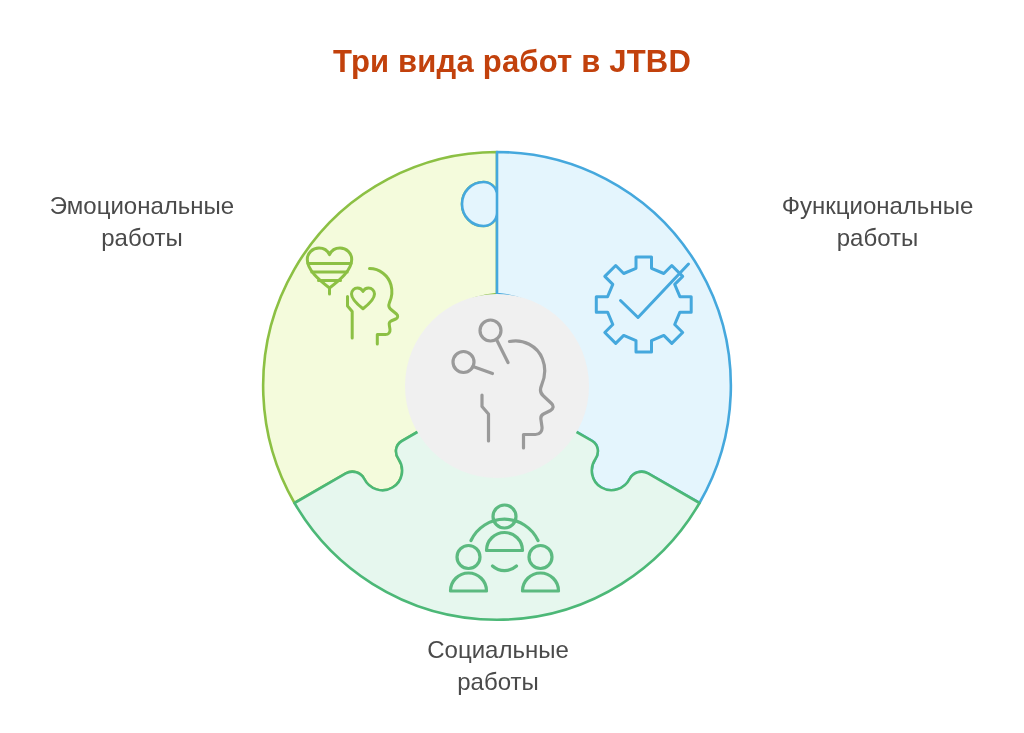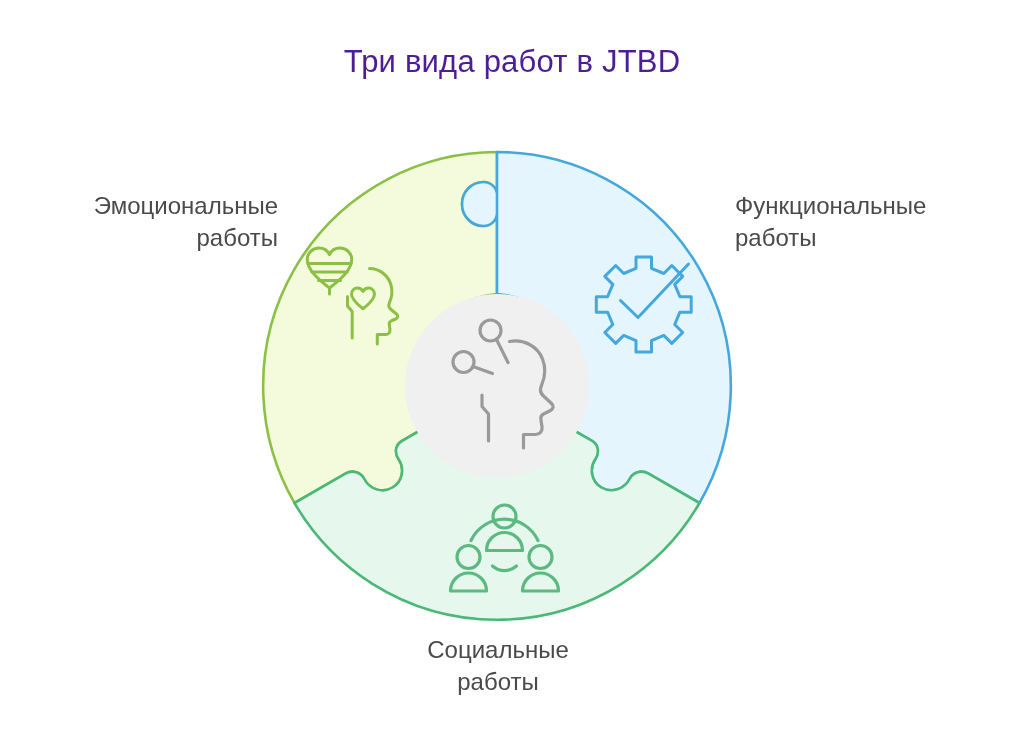--- a/index.html
+++ b/index.html
@@ -16,22 +16,22 @@
     -webkit-font-smoothing: antialiased;
   }
 
   #diagram-title {
     position: absolute;
     top: 44px;
     left: 0;
     width: 1024px;
     text-align: center;
     font-size: 31px;
-    font-weight: normal;
-    color: #4c1d95;
+    font-weight: bold;
+    color: #c2410c;
     letter-spacing: 0.2px;
   }
 
   #puzzle-wrap {
     position: absolute;
     left: 0;
     top: 0;
     width: 1024px;
     height: 733px;
   }
@@ -41,28 +41,28 @@
     font-size: 24px;
     line-height: 1.35;
     color: #4a4a4a;
     font-weight: 400;
   }
 
   #label-emotional {
     left: 6px;
     top: 190px;
     width: 272px;
-    text-align: right;
+    text-align: center;
   }
 
   #label-functional {
     left: 735px;
     top: 190px;
     width: 285px;
-    text-align: left;
+    text-align: center;
   }
 
   #label-social {
     left: 348px;
     top: 634px;
     width: 300px;
     text-align: center;
   }
 </style>
 </head>

